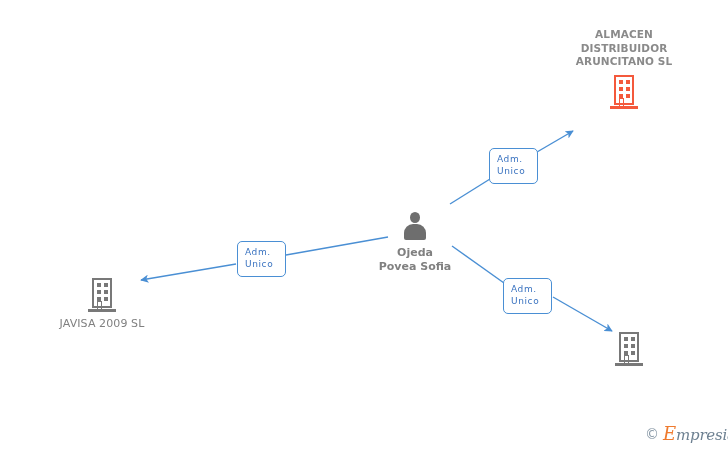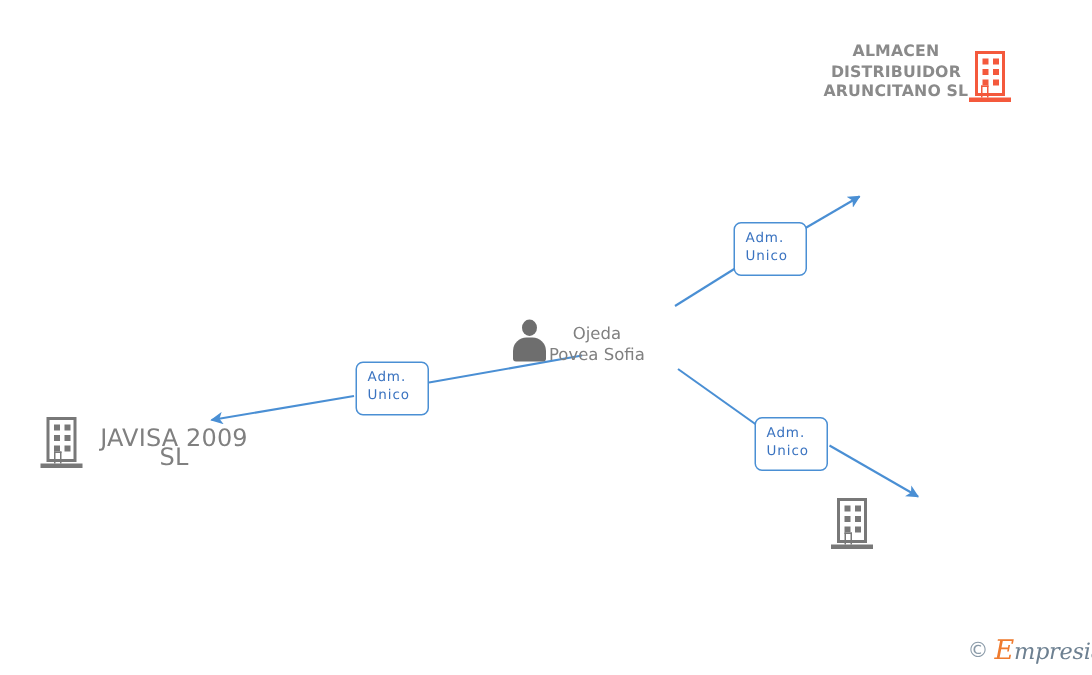--- a/index.html
+++ b/index.html
@@ -23,28 +23,28 @@
     left: 0;
     top: 0;
     width: 728px;
     height: 450px;
   }
 
   
   .node {
     position: absolute;
     display: flex;
-    flex-direction: row;
+    flex-direction: column;
     align-items: center;
     width: 150px;
     text-align: center;
   }
   .node-label {
     color: #808080;
-    font-size: 16px;
+    font-size: 11px;
     line-height: 13px;
     letter-spacing: 0.1px;
     white-space: pre-line;
   }
   .node-label.bold {
     font-weight: bold;
     color: #8a8a8a;
     font-size: 10.5px;
     line-height: 13.5px;
   }
@@ -74,21 +74,21 @@
     left: 554px;
     top: 332px;
   }
   #node-global .node-label { margin-top: 6px; }
 
   
   #node-person {
     left: 340px;
     top: 212px;
   }
-  #node-person .person-label { margin-top: 4px; }
+  #node-person .person-label { margin-top: 4px; font-weight: bold; }
 
   
   .bld {
     position: relative;
     width: 28px;
     height: 34px;
   }
   .bld .body {
     position: absolute;
     left: 4px;

